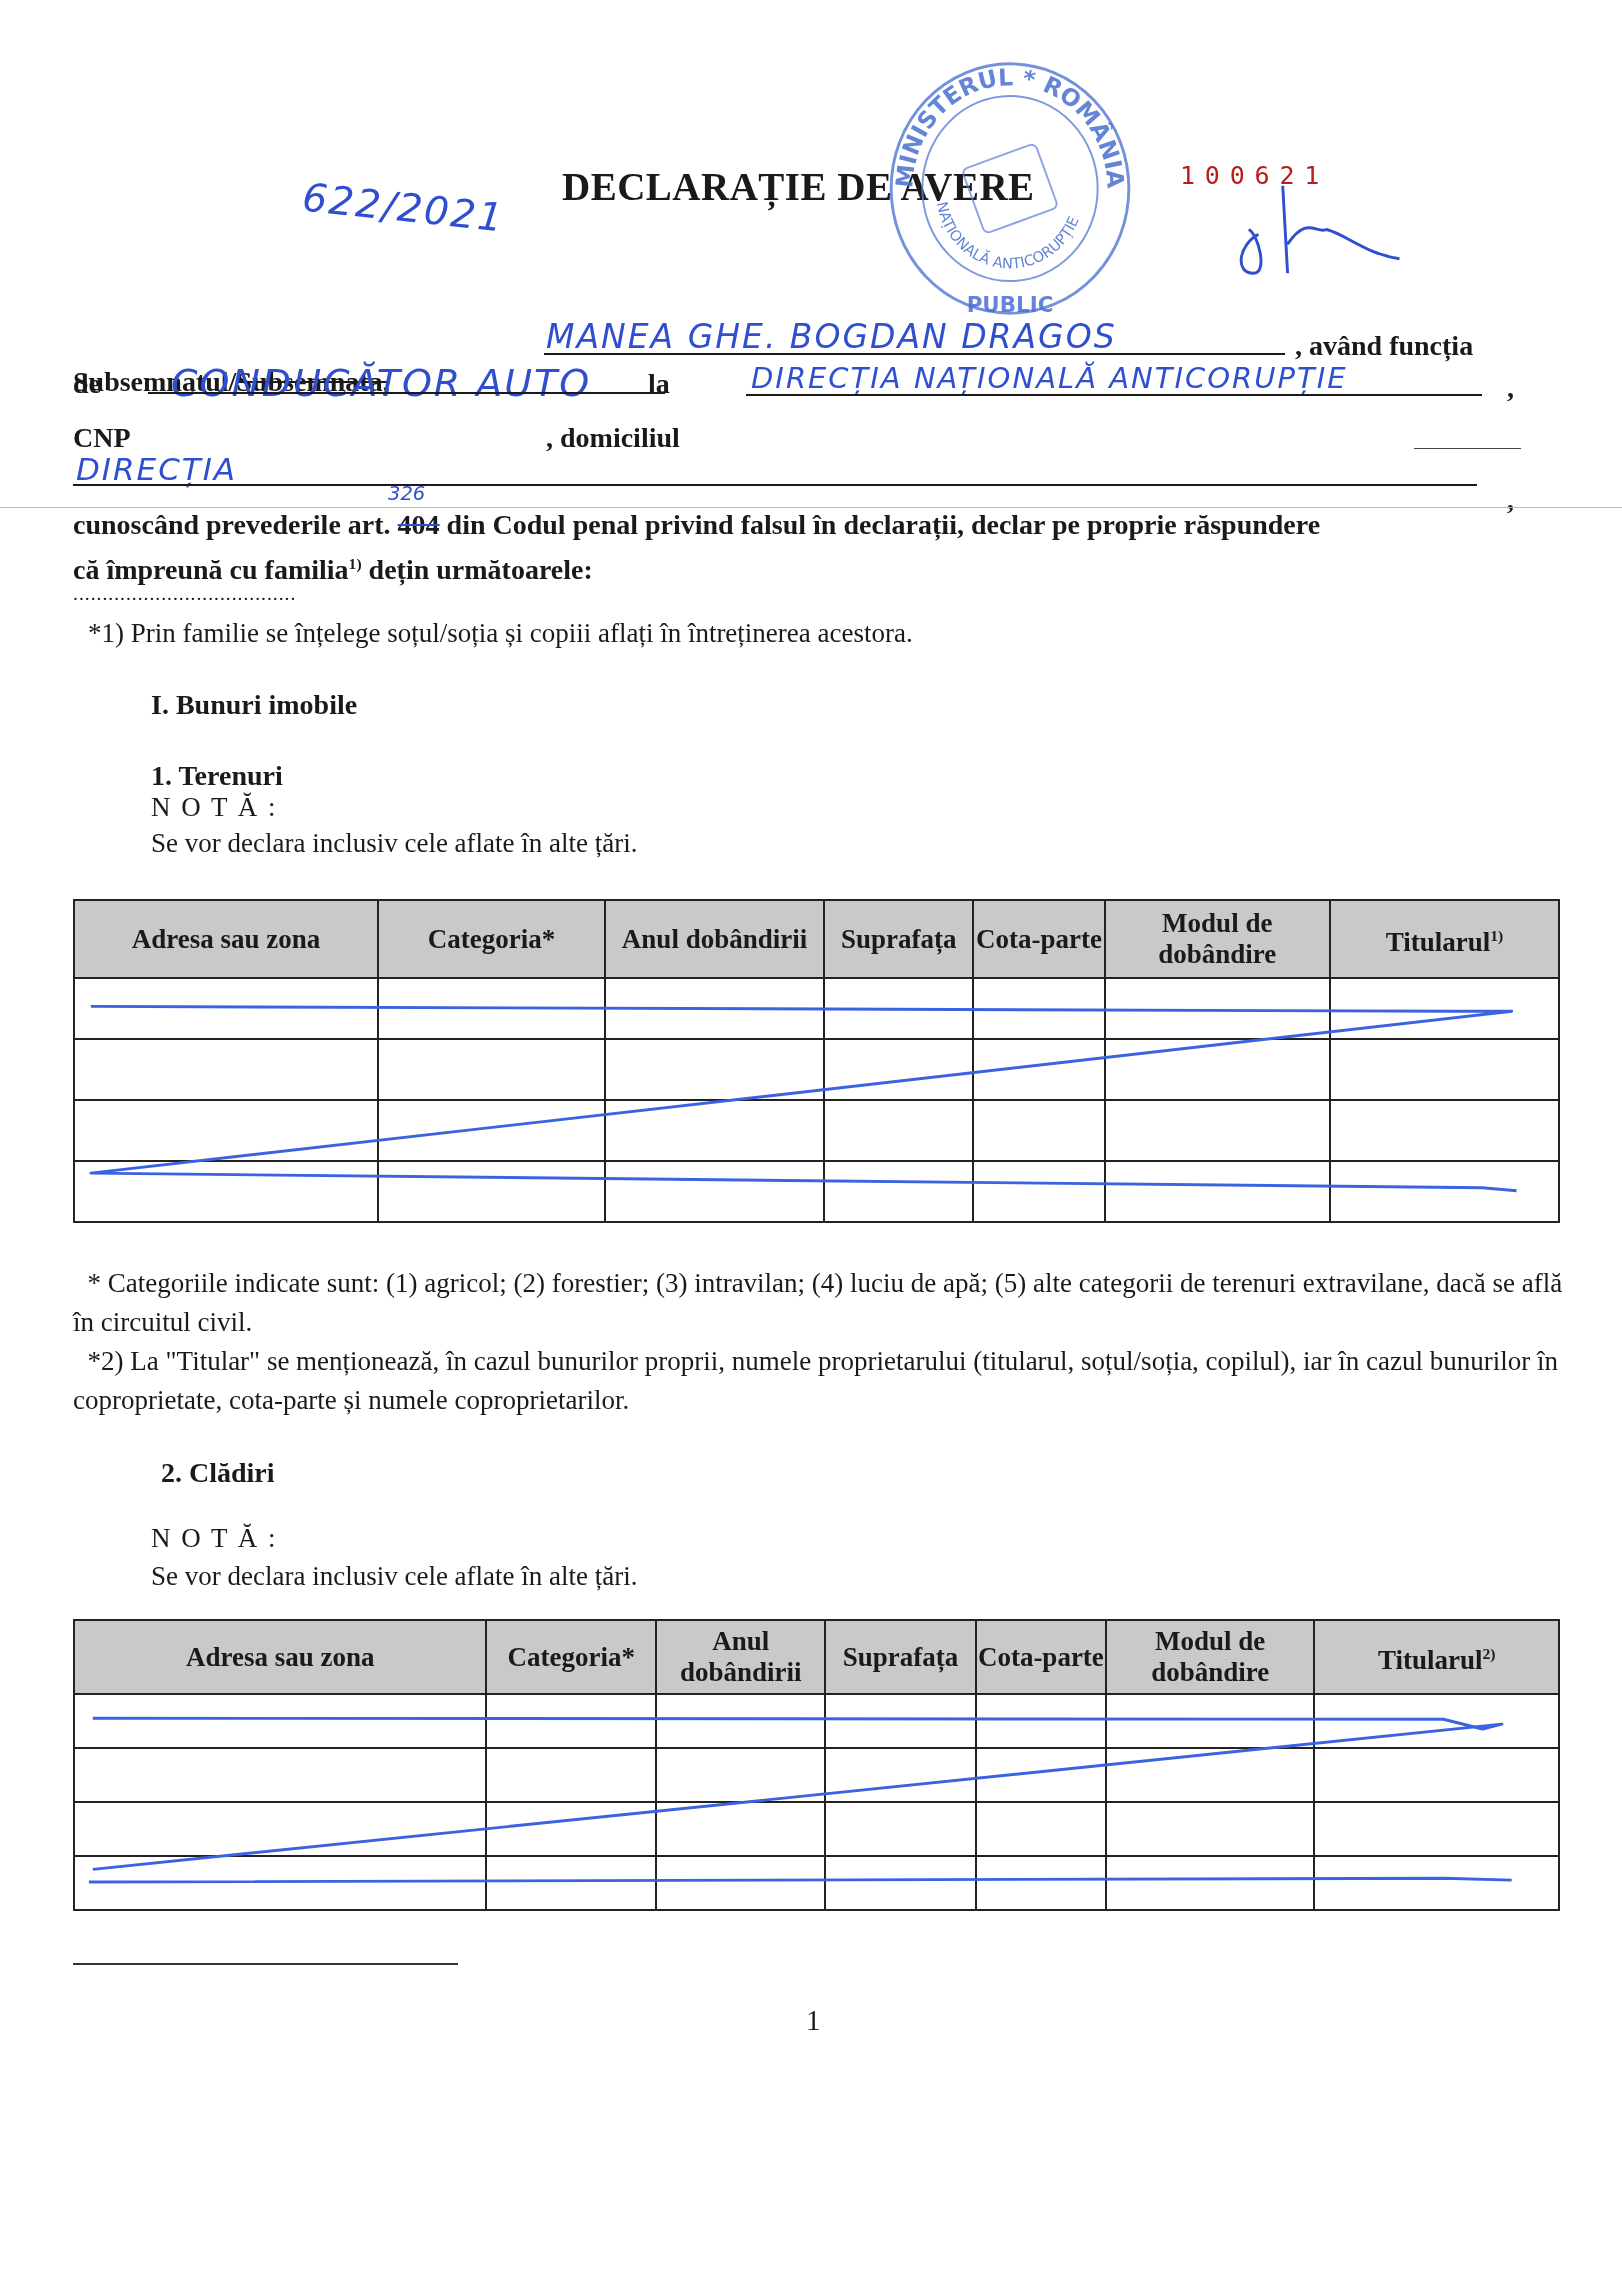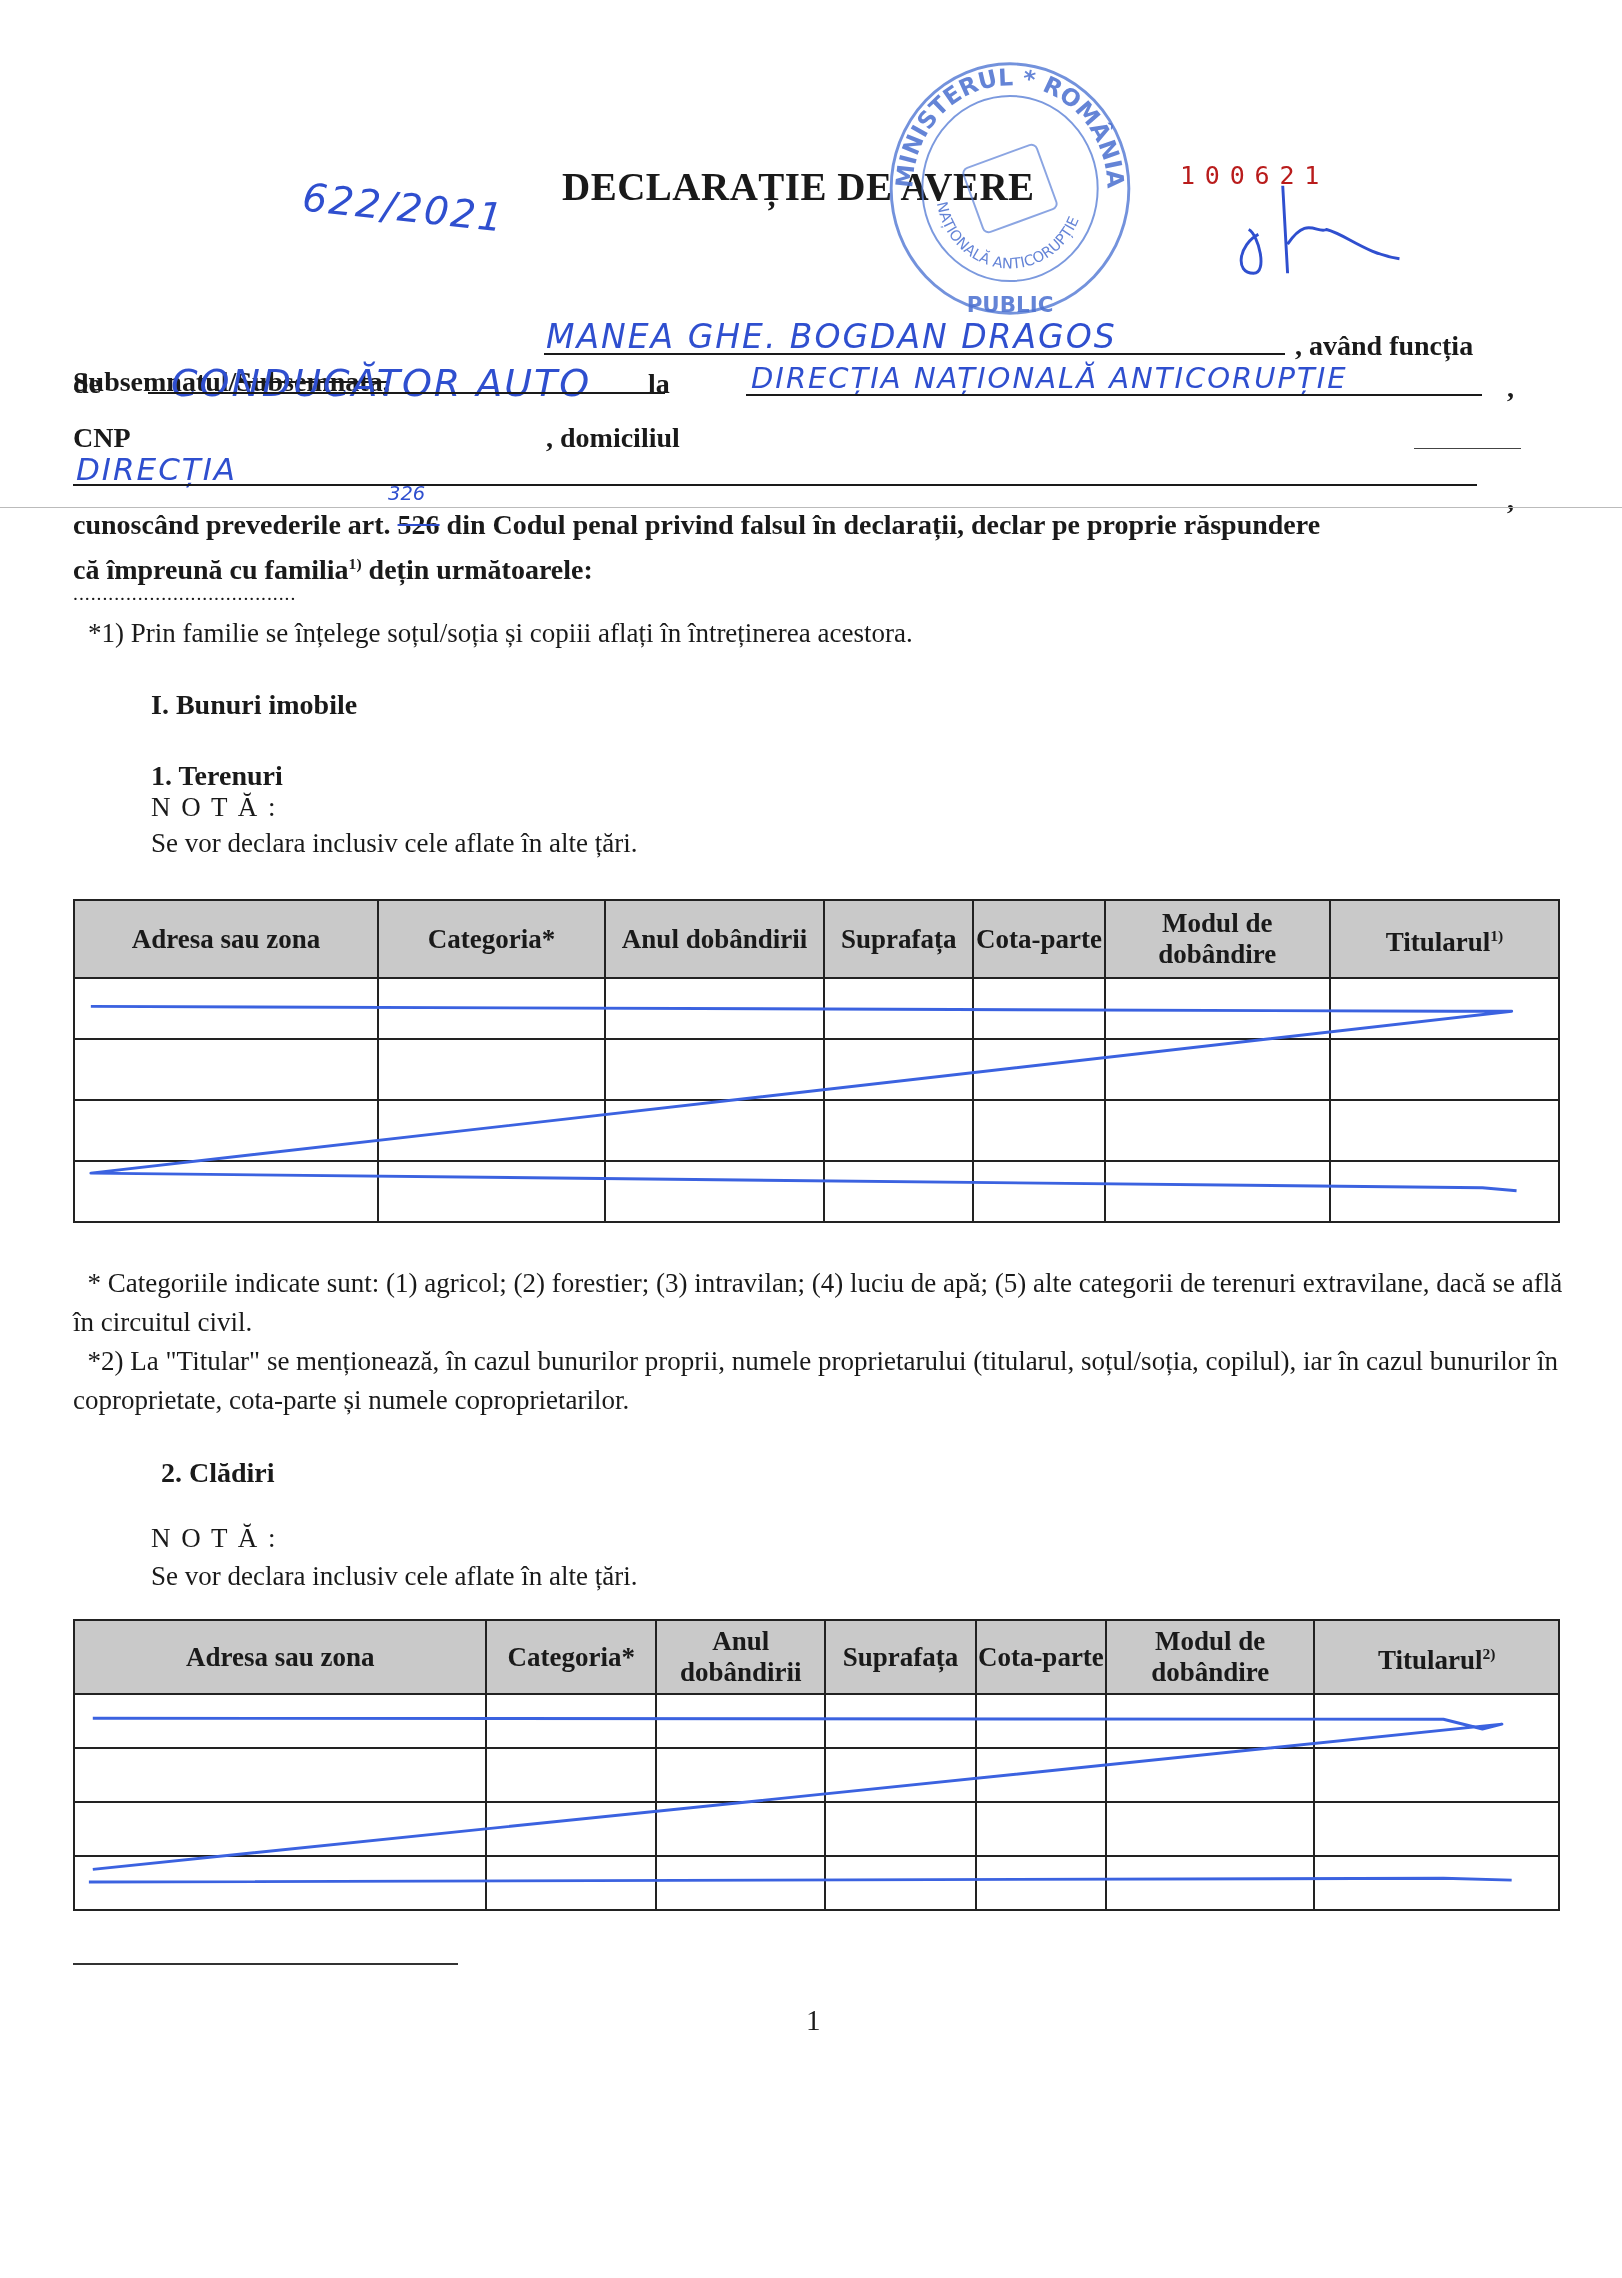--- a/index.html
+++ b/index.html
@@ -108,21 +108,21 @@
 <div class="abs txt bold" style="left:1507px; top:483px;">
   <span>,</span>
 </div>
 <div class="abs" style="left:0; top:507px; width:1623px; height:1px; background:#bbb;"></div>
 
 <div class="abs hand" style="left:388px; top:482px; font-size:19.5px; letter-spacing:0;">
   <span>326</span>
 </div>
 
 <div class="abs txt bold" style="left:73px; top:508px;">
-  <span>cunoscând prevederile art. </span><span style="text-decoration:line-through; text-decoration-color:#2f4fcf;">526</span><span> din Codul penal privind falsul în declarații, declar pe propri</span><span>e răspundere</span>
+  <span>cunoscând prevederile art. </span><span style="text-decoration:line-through; text-decoration-color:#2f4fcf;">404</span><span> din Codul penal privind falsul în declarații, declar pe propri</span><span>e răspundere</span>
 </div>
 <div class="abs txt bold" style="left:73px; top:547px;">
   <span>că împreună cu familia</span><sup>1)</sup><span> dețin următoarele:</span>
 </div>
 
 <div class="abs" style="left:73px; top:583px; font-size:19.5px; letter-spacing:1px;">
   <span>......................................</span>
 </div>
 <div class="abs body-txt" style="left:88px; top:614px; white-space:nowrap;">
   <span>*1) Prin familie se înțelege soțul/soția și copiii aflați în întreținerea acestora.</span>

